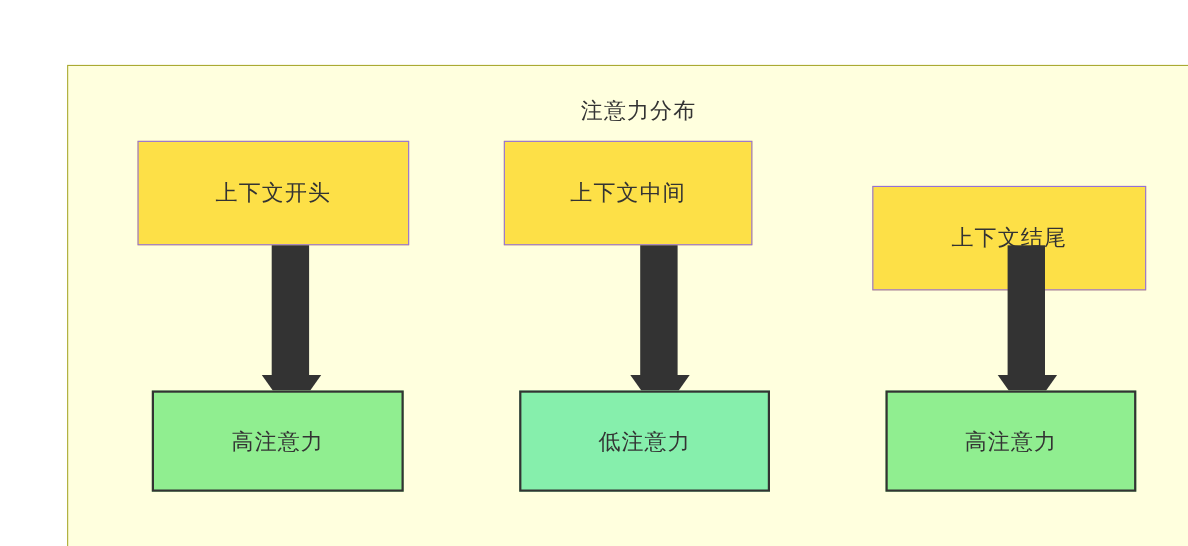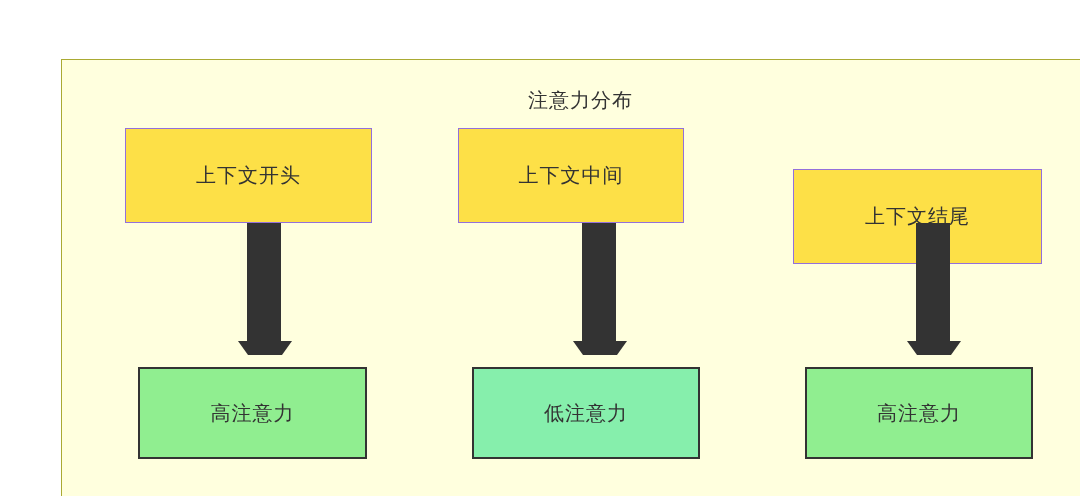--- a/index.html
+++ b/index.html
@@ -43,21 +43,20 @@
     background: #fde047;
     border: 1px solid #9370DB;
     height: 95px;
   }
   .ctx-node.c0 { left: 63px;  top: 68px; width: 247px; }
   .ctx-node.c1 { left: 396px; top: 68px; width: 226px; }
   .ctx-node.c2 { left: 731px; top: 84px; width: 249px; margin-top: 25px; }
   .result-node {
     border: 2px solid #333333;
     height: 92px;
-    margin-top: 12px;
   }
   .result-node.c0 { left: 76px;  top: 295px; width: 229px; }
   .result-node.c1 { left: 410px; top: 295px; width: 228px; }
   .result-node.c2 { left: 743px; top: 295px; width: 228px; }
   .result-node.high { background: #90EE90; }
   .result-node.low  { background: #86efac; }
   .edge-line {
     position: absolute;
     width: 2px;
     top: 163px;

